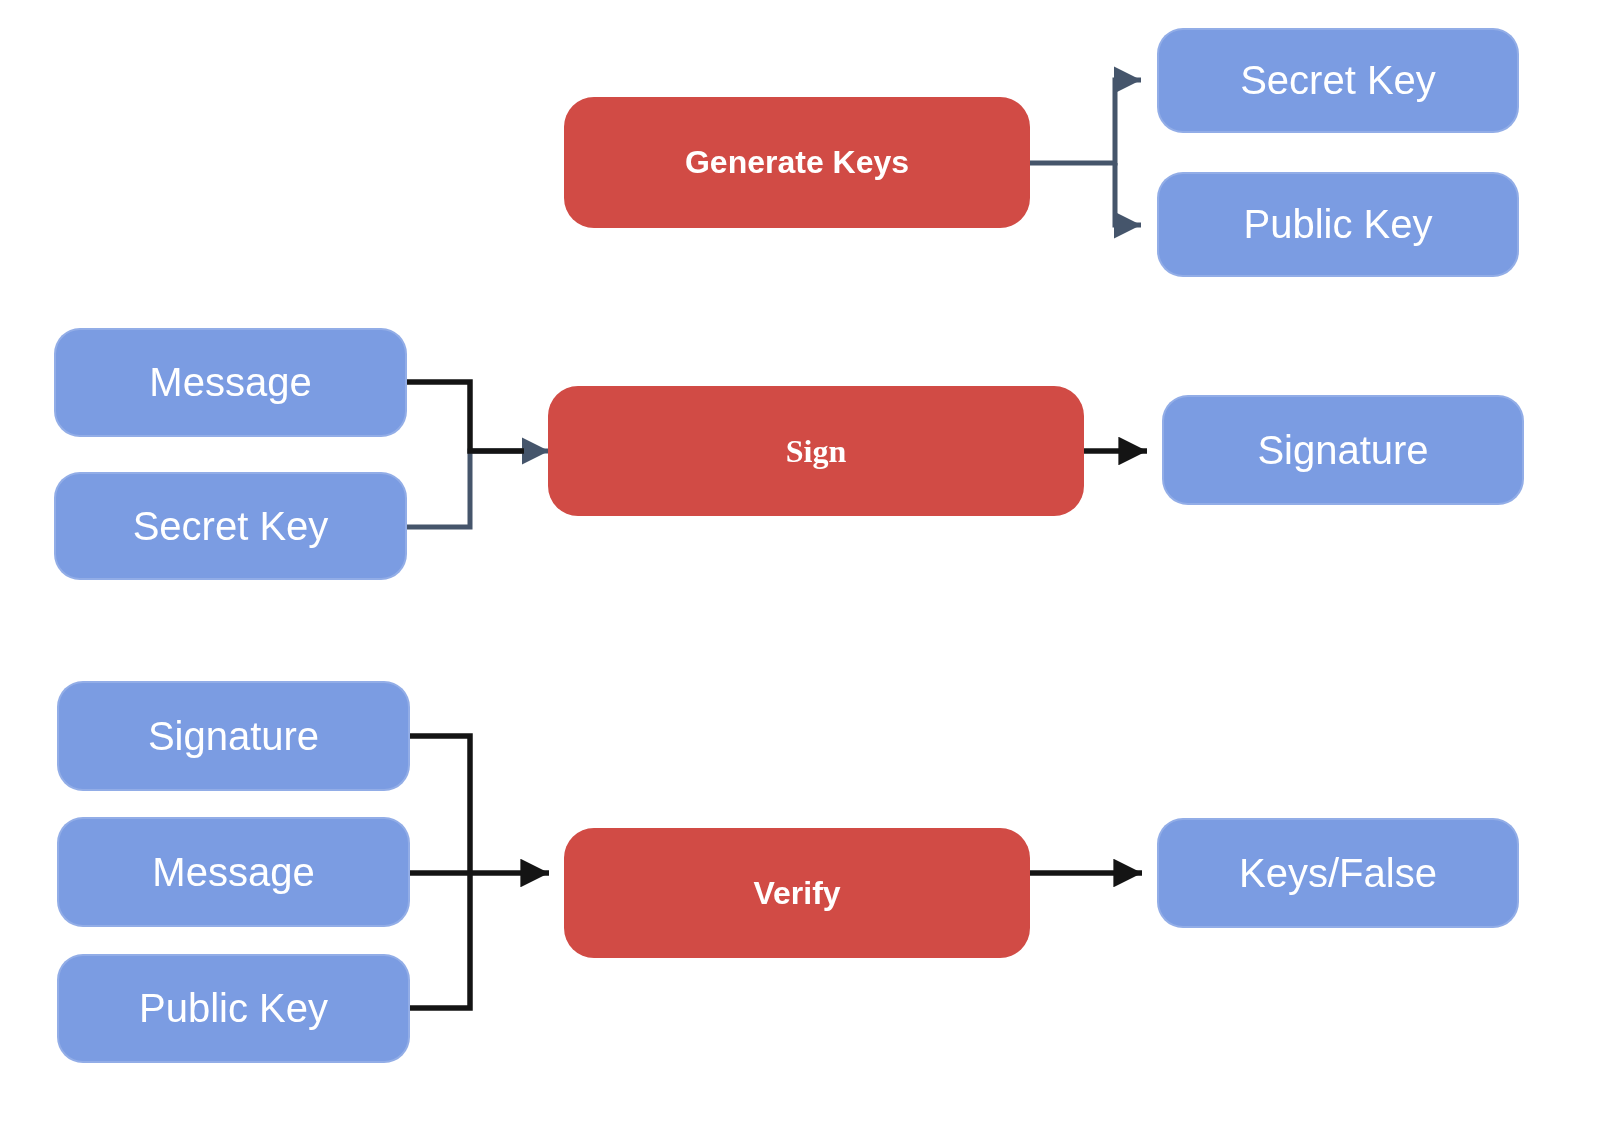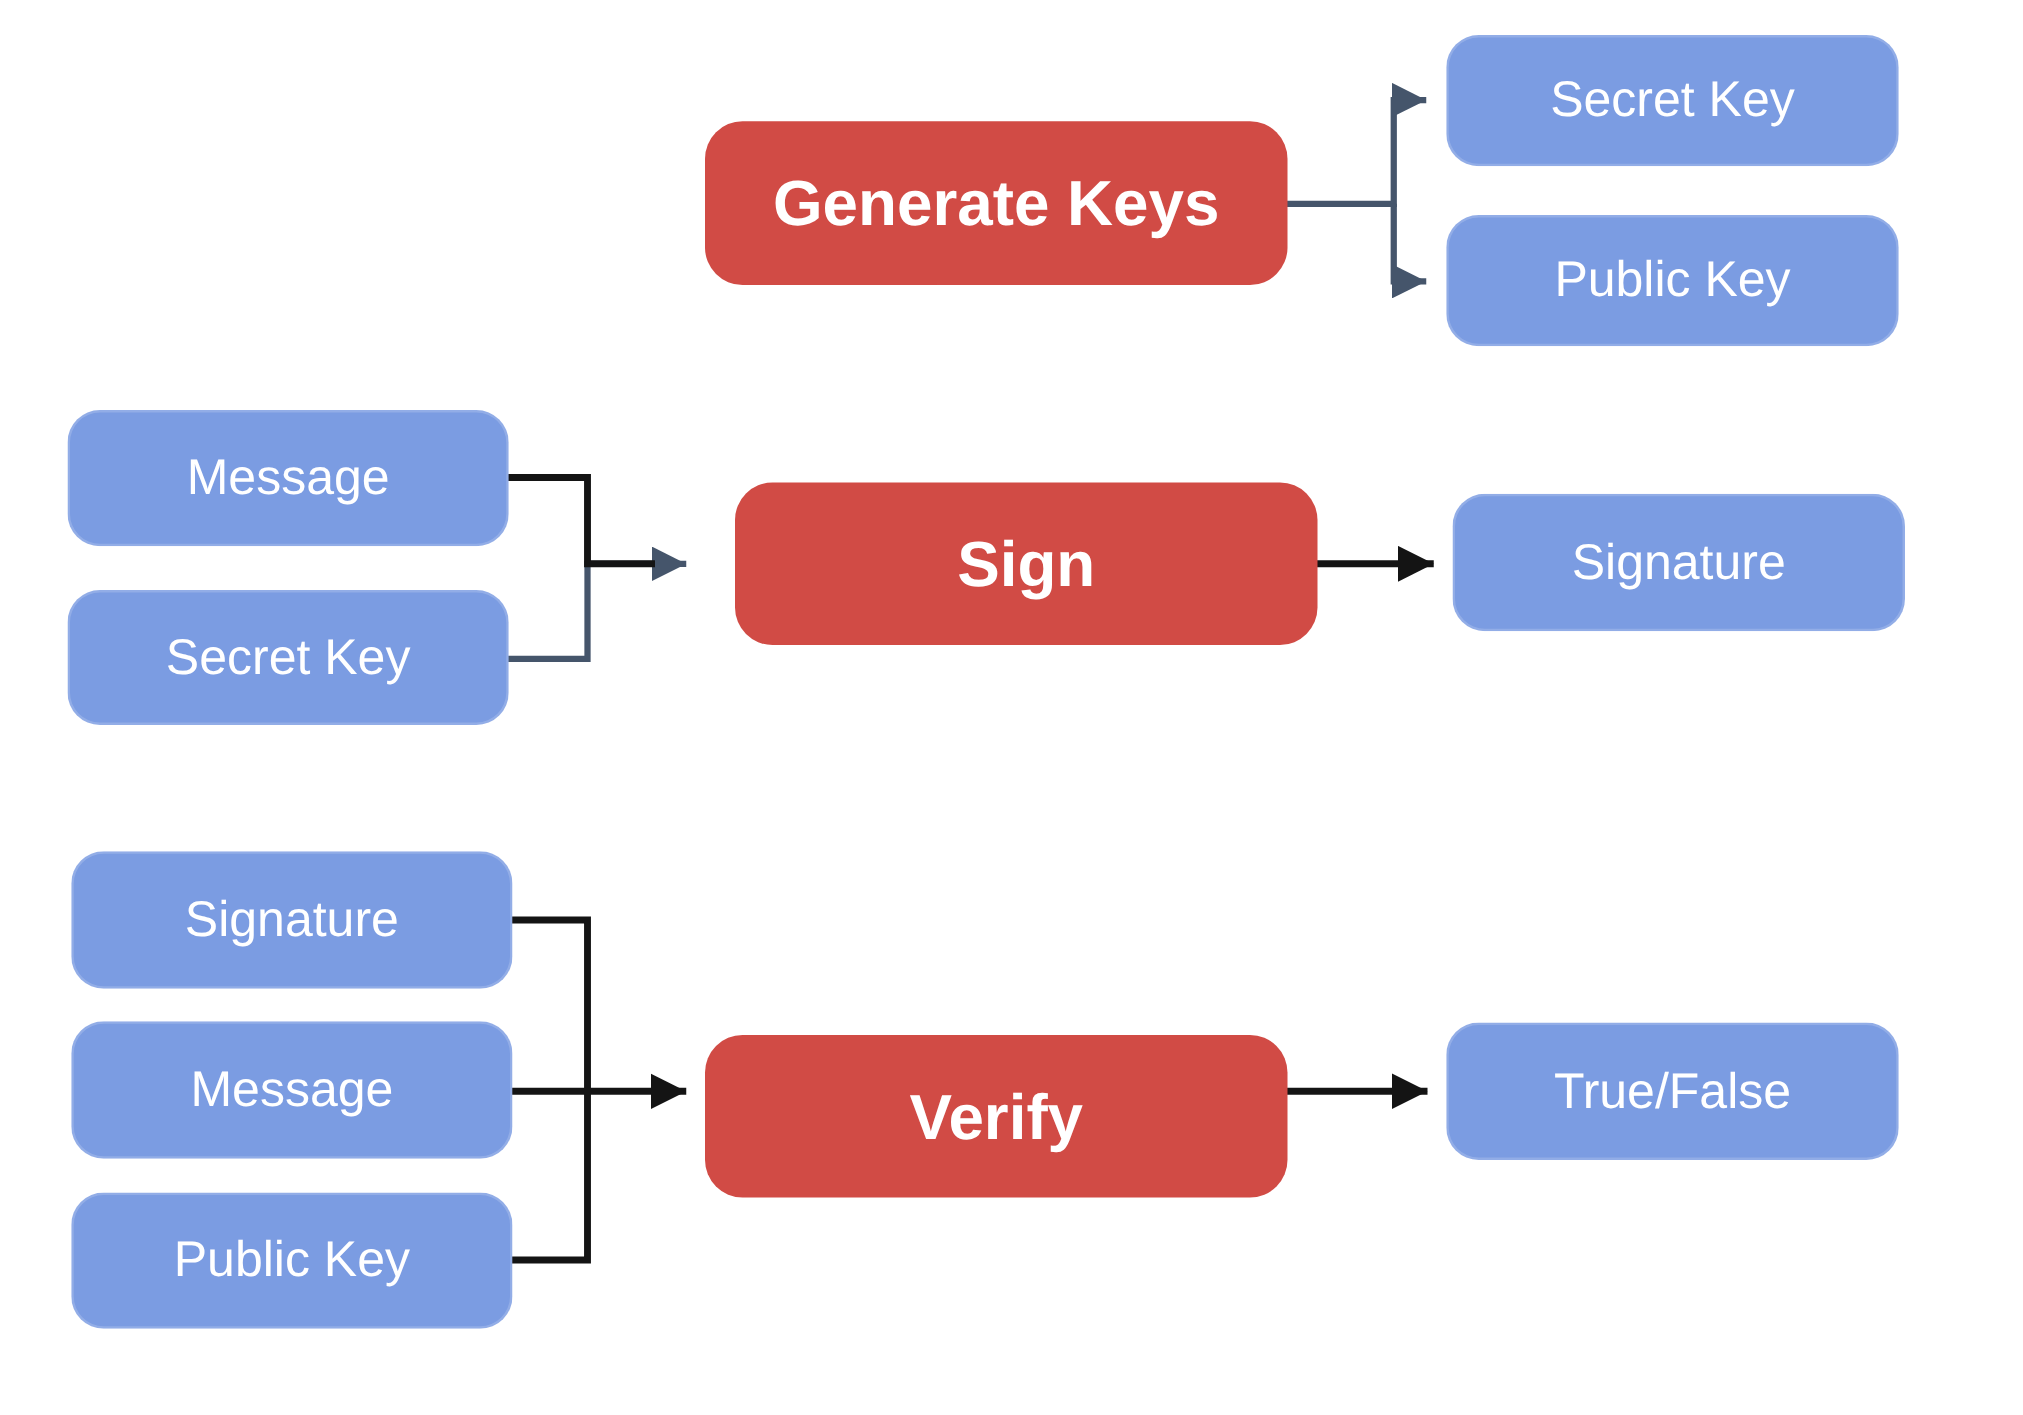--- a/index.html
+++ b/index.html
@@ -33,21 +33,21 @@
     align-items: center;
     justify-content: center;
     text-align: center;
     color: var(--node_text, #ffffff);
     box-sizing: border-box;
     margin-left: 12px;
   }
   .node.process {
     background: var(--process_fill, #d14b45);
     border-radius: 30px;
-    font-size: 51px;
+    font-size: 32px;
     font-weight: 700;
   }
   .node.data {
     background: var(--data_fill, #7b9ce2);
     border-radius: 26px;
     font-size: 40px;
     font-weight: 400;
     border: 2px solid rgba(255,255,255,0.18);
   }
 </style>
@@ -80,22 +80,22 @@
 
     <path class="edge-dark" d="M 1018 873 H 1142" marker-end="url(#arrowDark)"></path>
   </svg>
 
   <div class="node process" style="left:552px; top:97px; width:466px; height:131px;">Generate Keys</div>
   <div class="node data" style="left:1145px; top:28px; width:362px; height:105px;">Secret Key</div>
   <div class="node data" style="left:1145px; top:172px; width:362px; height:105px;">Public Key</div>
 
   <div class="node data" style="left:42px; top:328px; width:353px; height:109px;">Message</div>
   <div class="node data" style="left:42px; top:472px; width:353px; height:108px;">Secret Key</div>
-  <div class="node process" style="left:576px; top:386px; width:466px; height:130px;">Sign</div>
+  <div class="node process" style="left:536px; top:386px; width:536px; height:130px;font-family:Liberation Serif, serif;">Sign</div>
   <div class="node data" style="left:1150px; top:395px; width:362px; height:110px;">Signature</div>
 
   <div class="node data" style="left:45px; top:681px; width:353px; height:110px;">Signature</div>
   <div class="node data" style="left:45px; top:817px; width:353px; height:110px;">Message</div>
   <div class="node data" style="left:45px; top:954px; width:353px; height:109px;">Public Key</div>
   <div class="node process" style="left:552px; top:828px; width:466px; height:130px;">Verify</div>
-  <div class="node data" style="left:1145px; top:818px; width:362px; height:110px;">True/False</div>
+  <div class="node data" style="left:1145px; top:818px; width:362px; height:110px;">Keys/False</div>
 
 </div>
 
 </body></html>

